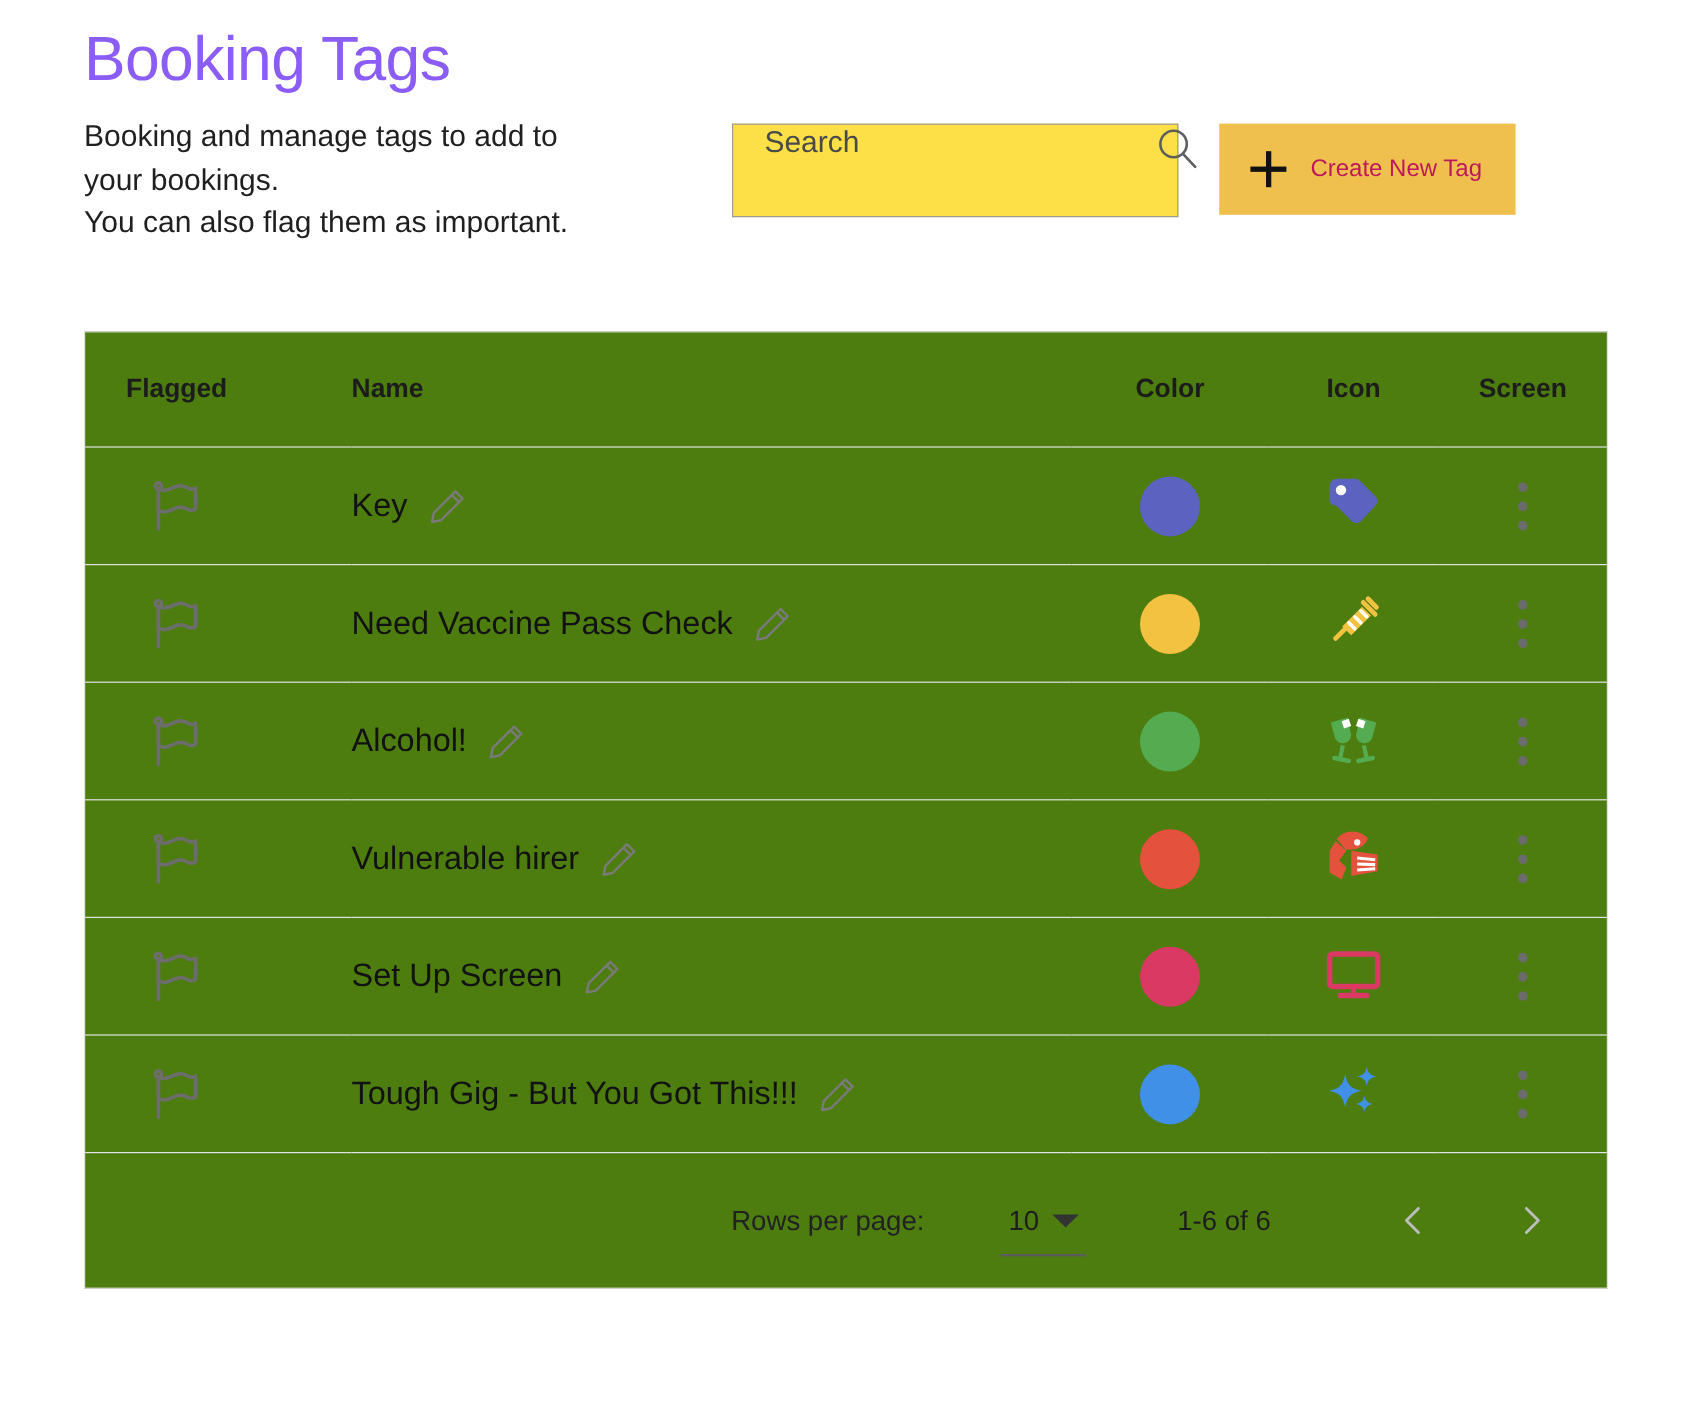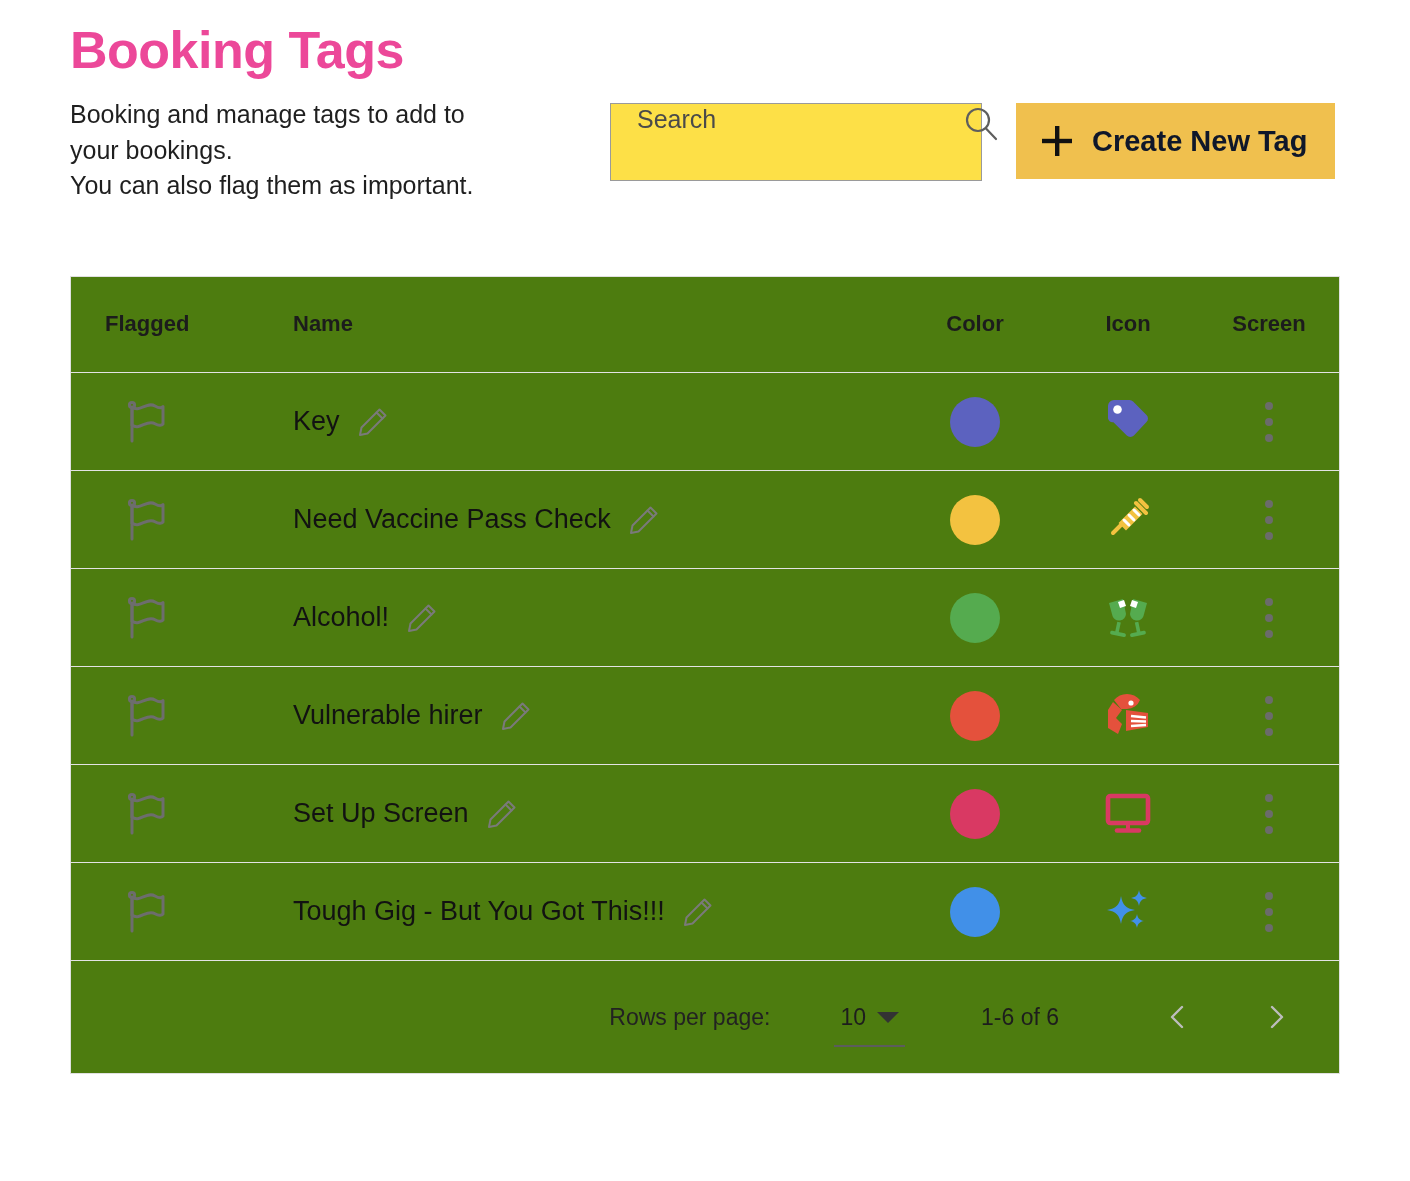--- a/index.html
+++ b/index.html
@@ -14,25 +14,25 @@
     font-family: "Liberation Sans", sans-serif;
     color: #1c1c1c;
     overflow: hidden;
   }
 
   .page { padding: 0 70px; }
 
   
   .page-title {
     font-size: 52px;
-    font-weight: bold;
+    font-weight: normal;
     letter-spacing: -0.5px;
     margin: 22px 0 0 0;
     line-height: 1.1;
-    color: #ec4899;
+    color: #8b5cf6;
   }
 
   .header-row {
     display: flex;
     align-items: flex-start;
     margin-top: 18px;
   }
 
   .subtitle {
     font-size: 25px;
@@ -78,23 +78,23 @@
     border: none;
     display: flex;
     align-items: center;
     gap: 18px;
     padding: 0 28px 0 24px;
     cursor: pointer;
     font-family: "Liberation Sans", sans-serif;
   }
   .plus-icon { width: 34px; height: 34px; flex: none; }
   .create-btn-label {
-    font-size: 29px;
-    font-weight: bold;
-    color: #0f172a;
+    font-size: 20px;
+    font-weight: normal;
+    color: #be185d;
     white-space: nowrap;
   }
 
   
   .table-wrap {
     margin-top: 72px;
     border: 1px solid #e0e0e0;
     background: #4d7c0f;
   }
   table.tags-table {

